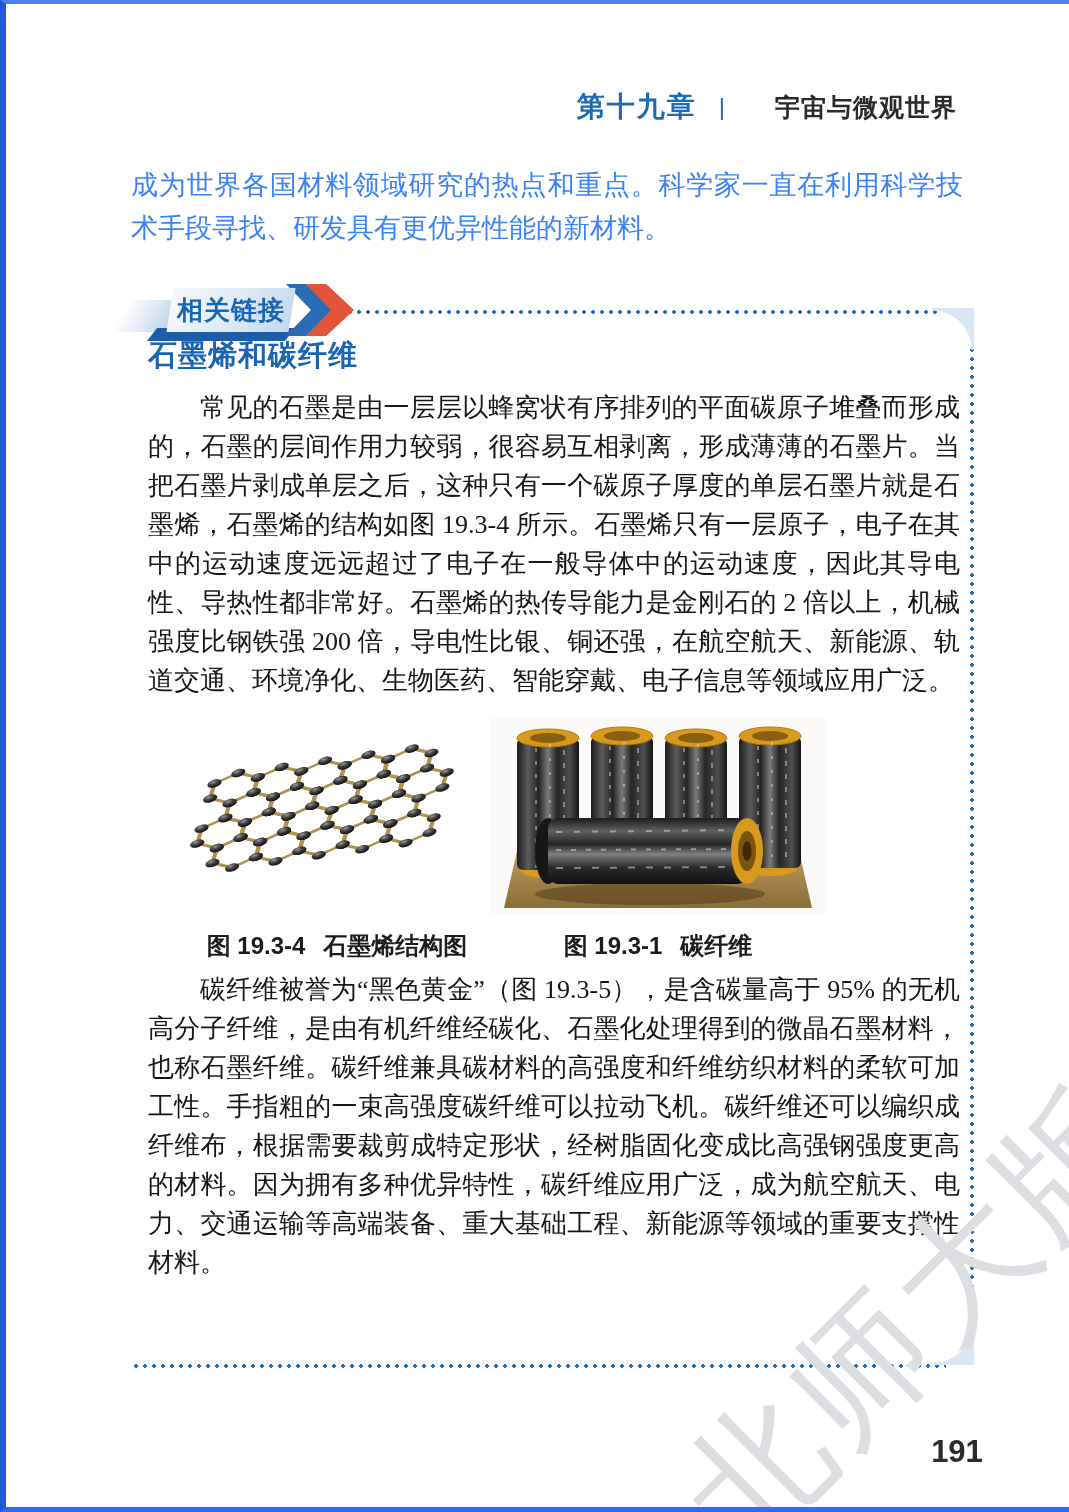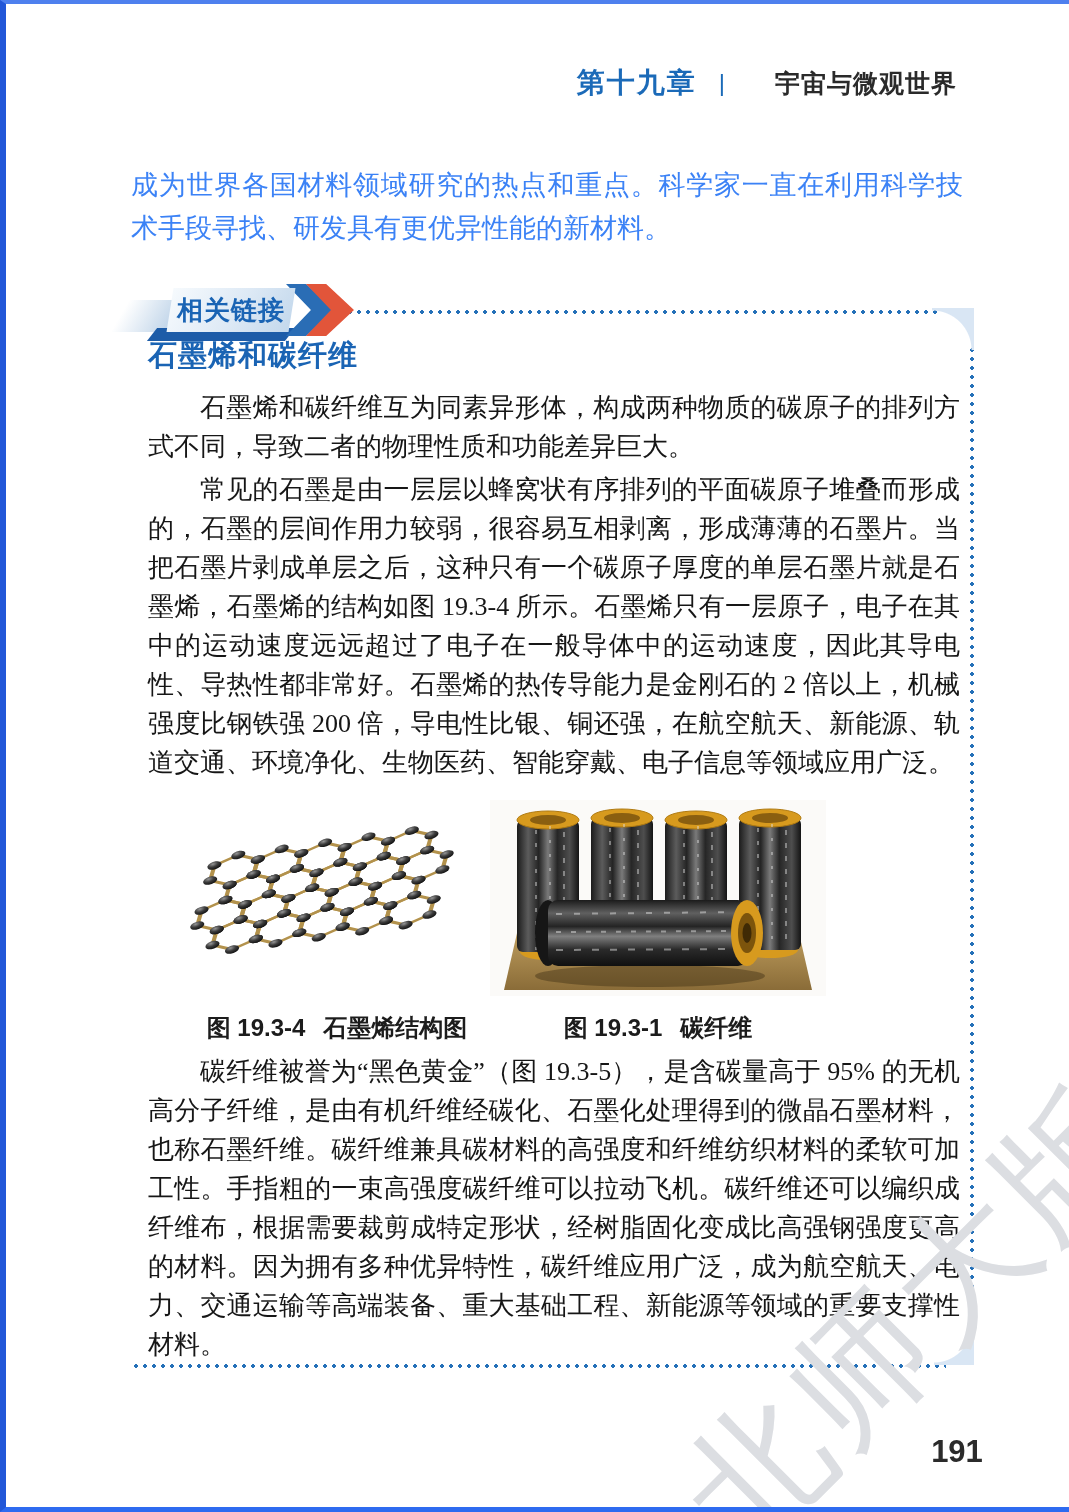--- a/index.html
+++ b/index.html
@@ -1,21 +1,21 @@
 <!DOCTYPE html>
 <html><head>
 <meta charset="utf-8">
 <style>
   html,body{margin:0;padding:0;}
   body{width:1069px;height:1512px;background:#ffffff;font-family:"Liberation Serif","DejaVu Serif",serif;}
   .page{position:absolute;inset:0;width:1069px;height:1512px;background:#fff;overflow:hidden;
         border-top:4px solid #4e80ee;border-left:6px solid #2257d8;border-bottom:5px solid #2e6bf0;box-sizing:border-box;}
 
   
-  .header{position:absolute;top:60px;right:112px;display:flex;align-items:center;
+  .header{position:absolute;top:84px;right:112px;display:flex;align-items:center;
           font-family:"Liberation Sans","DejaVu Sans",sans-serif;font-weight:bold;}
   .chapter-no{color:#1b6ab8;font-size:28px;letter-spacing:2px;}
   .header-sep{color:#1b6ab8;font-size:24px;font-weight:normal;margin:0 18px 0 22px;}
   .chapter-title{color:#2a2a2a;font-size:25px;letter-spacing:1px;margin-left:32px;}
 
   
   .intro{position:absolute;left:125px;top:160px;width:832px;margin:0;
          font-size:27px;line-height:43px;color:#3b82f6;text-align:justify;}
 
   
@@ -94,21 +94,20 @@
       <div class="chev chev-blue"></div>
       <div class="chev chev-red"></div>
       <div class="badge">
         <span>相关链接</span>
       </div>
     </div>
 
     <div class="box-content">
       <h2 class="box-title">石墨烯和碳纤维</h2>
 
-      <p>石墨烯和碳纤维互为同素异形体，构成两种物质的碳原子的排列方式不同，导致二者的物理性质和功能差异巨大。</p>
       <p>常见的石墨是由一层层以蜂窝状有序排列的平面碳原子堆叠而形成的，石墨的层间作用力较弱，很容易互相剥离，形成薄薄的石墨片。当把石墨片剥成单层之后，这种只有一个碳原子厚度的单层石墨片就是石墨烯，石墨烯的结构如图 19.3-4 所示。石墨烯只有一层原子，电子在其中的运动速度远远超过了电子在一般导体中的运动速度，因此其导电性、导热性都非常好。石墨烯的热传导能力是金刚石的 2 倍以上，机械强度比钢铁强 200 倍，导电性比银、铜还强，在航空航天、新能源、轨道交通、环境净化、生物医药、智能穿戴、电子信息等领域应用广泛。</p>
 
       <div class="figs">
 
         <figure class="fig" style="margin:0">
           <svg width="306" height="186" viewBox="0 0 306 186">
             <defs>
               <radialGradient id="atomG" cx="0.35" cy="0.3" r="0.8">
                 <stop offset="0" stop-color="#969696"></stop>
                 <stop offset="0.45" stop-color="#3c3c3c"></stop>

